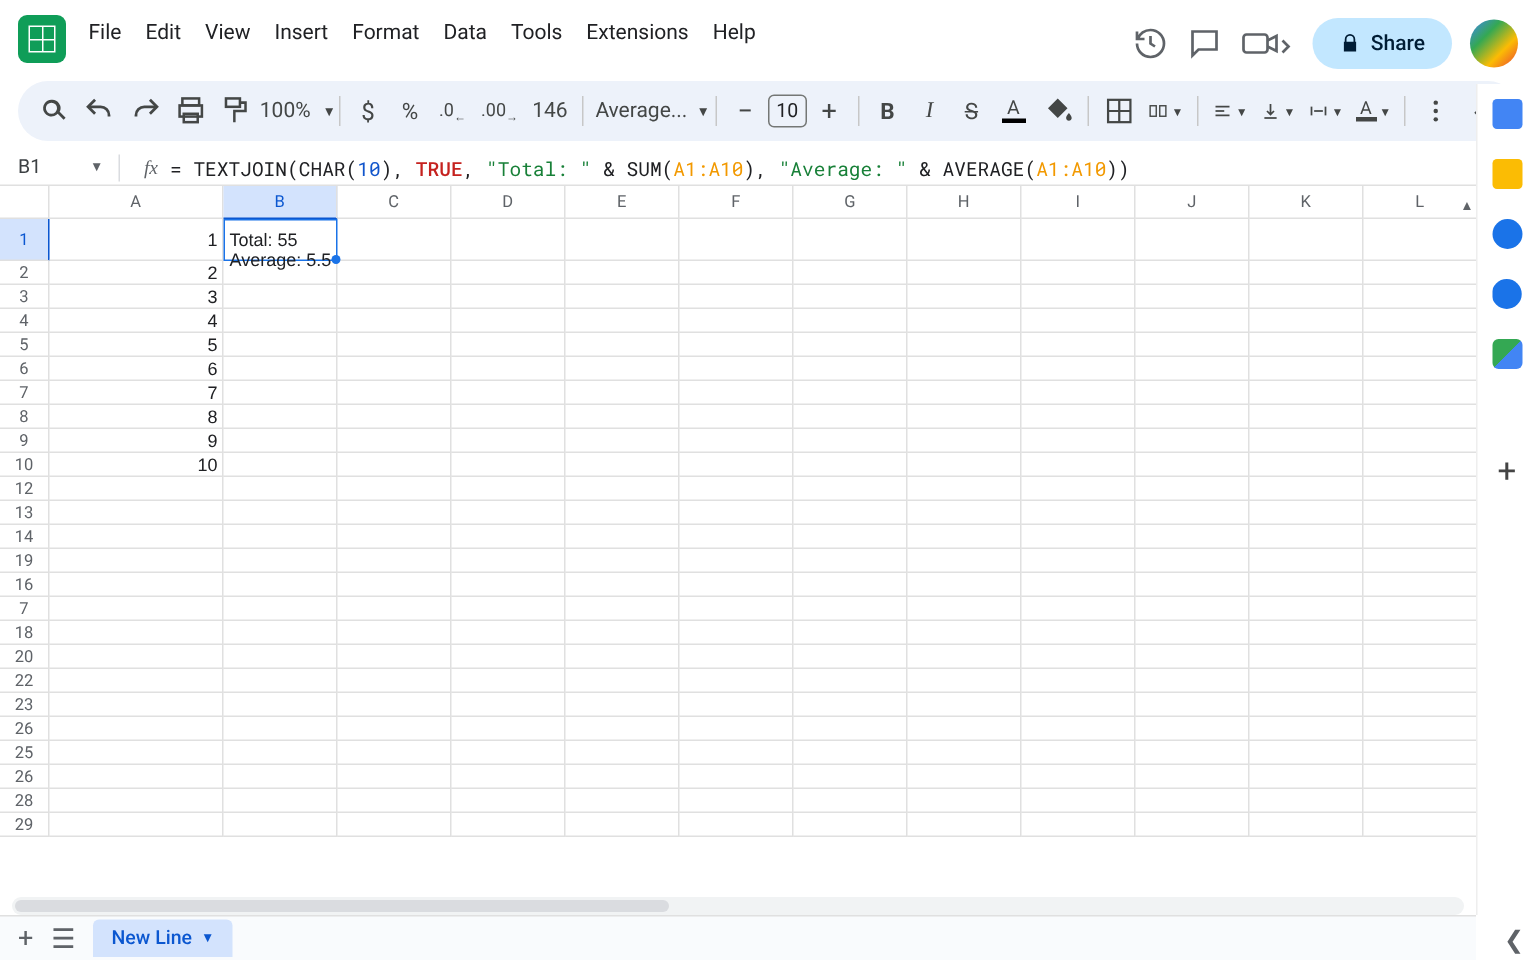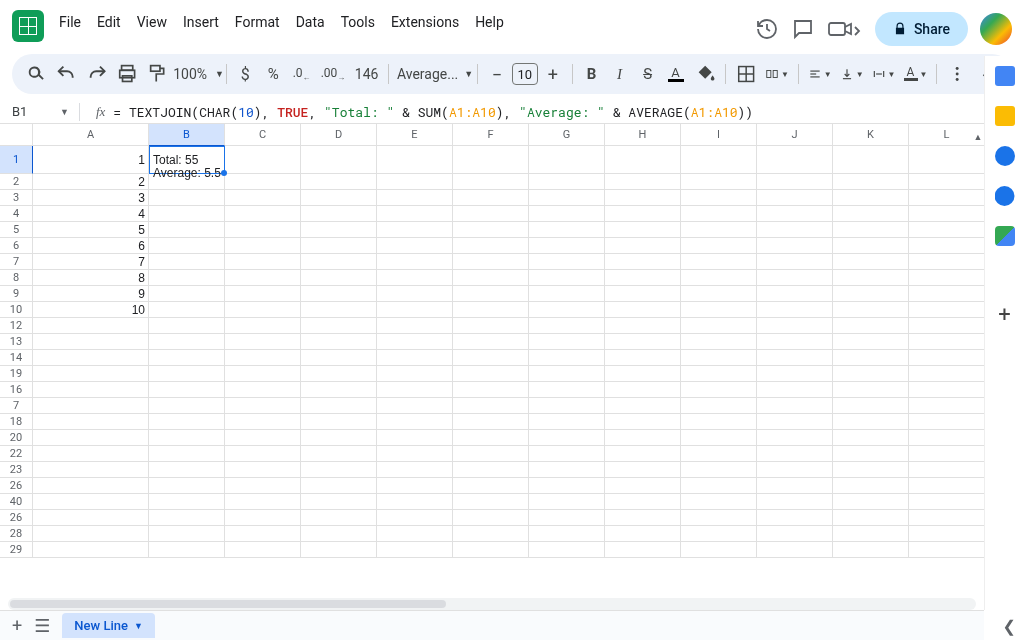--- a/index.html
+++ b/index.html
@@ -600,21 +600,21 @@
           <div class="cell" style="width: 76px; min-width: 76px;"></div>
           <div class="cell" style="width: 76px; min-width: 76px;"></div>
           <div class="cell" style="width: 76px; min-width: 76px;"></div>
           <div class="cell" style="width: 76px; min-width: 76px;"></div>
           <div class="cell" style="width: 76px; min-width: 76px;"></div>
           <div class="cell" style="width: 76px; min-width: 76px;"></div>
           <div class="cell" style="width: 76px; min-width: 76px;"></div>
           <div class="cell" style="width: 76px; min-width: 76px;"></div>
         </div>
         <div class="row">
-          <div class="row-h">40</div>
+          <div class="row-h">25</div>
           <div class="cell" style="width: 116px; min-width: 116px;"></div>
           <div class="cell" style="width: 76px; min-width: 76px;"></div>
           <div class="cell" style="width: 76px; min-width: 76px;"></div>
           <div class="cell" style="width: 76px; min-width: 76px;"></div>
           <div class="cell" style="width: 76px; min-width: 76px;"></div>
           <div class="cell" style="width: 76px; min-width: 76px;"></div>
           <div class="cell" style="width: 76px; min-width: 76px;"></div>
           <div class="cell" style="width: 76px; min-width: 76px;"></div>
           <div class="cell" style="width: 76px; min-width: 76px;"></div>
           <div class="cell" style="width: 76px; min-width: 76px;"></div>

